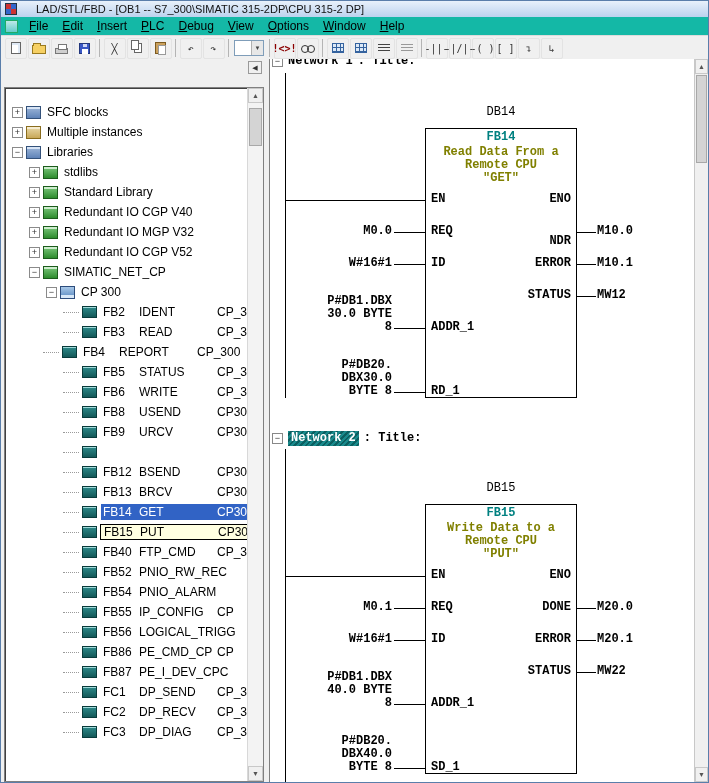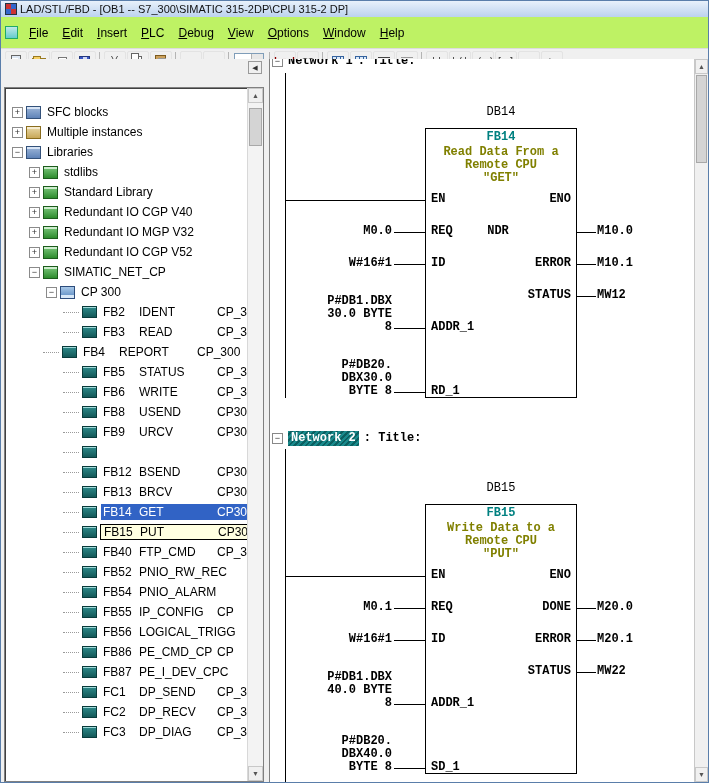--- a/index.html
+++ b/index.html
@@ -1,29 +1,29 @@
 <!DOCTYPE html>
 <html><head>
 <meta charset="utf-8">
 <style>
   html,body{margin:0;padding:0;background:#d4d0c8;}
   *{box-sizing:border-box;}
   .window{position:relative;width:709px;height:783px;background:#f0f0f0;overflow:hidden;
     font-family:"Liberation Sans",sans-serif;border:1px solid #5a7eaa;}
   
-  .titlebar{height:16px;display:flex;align-items:center;gap:3px;padding:0 4px;
+  .titlebar{height:16px;display:flex;align-items:center;gap:19px;padding:0 4px;
     background:linear-gradient(#e8f1fb,#bcd2ee);font-size:11px;color:#111;}
   .app-icon{width:12px;height:12px;border:1px solid #234;display:grid;grid-template-columns:1fr 1fr;grid-template-rows:1fr 1fr;}
   .app-icon i{display:block;}
   .app-icon i:nth-child(1){background:#c33;}
   .app-icon i:nth-child(2){background:#36c;}
   .app-icon i:nth-child(3){background:#36c;}
   .app-icon i:nth-child(4){background:#c33;}
   
-  .menubar{height:32px;display:flex;align-items:center;background:#bef264;font-size:12px;
+  .menubar{height:19px;display:flex;align-items:center;background:#14b8a6;font-size:12px;
     border-bottom:1px solid #dcdcdc;padding:0 2px;}
   .mdi-icon{width:13px;height:13px;border:1px solid #2a6;background:linear-gradient(#bfe8e8,#6cc);margin:0 4px 0 2px;}
   .menu-item{padding:1px 7px;color:#000;}
   .menu-item u{text-decoration:underline;}
   
   .toolbar{height:25px;display:flex;align-items:center;background:#f0f0f0;padding:0 3px;
     border-bottom:1px solid #c8c8c8;}
   .tb-btn{width:22px;height:21px;display:flex;align-items:center;justify-content:center;
     border:1px solid #e3e3e3;border-radius:2px;background:#f0f0f0;margin:0 0.5px;}
   .tb-sep{width:1px;height:18px;background:#b4b4b4;margin:0 3px;}
@@ -482,21 +482,21 @@
       <div class="fbdesc" style="top:100px;">Remote CPU</div>
       <div class="fbdesc" style="top:113px;">"GET"</div>
 
       <div class="pinl" style="top:134px;">EN</div>
       <div class="pinl" style="top:166px;">REQ</div>
       <div class="pinl" style="top:198px;">ID</div>
       <div class="pinl" style="top:262px;">ADDR_1</div>
       <div class="pinl" style="top:326px;">RD_1</div>
 
       <div class="pinr" style="top:134px;">ENO</div>
-      <div class="pinr" style="top:166px;text-align:center;">NDR</div>
+      <div class="pinr" style="top:176px;">NDR</div>
       <div class="pinr" style="top:198px;">ERROR</div>
       <div class="pinr" style="top:230px;">STATUS</div>
 
       <div class="hline" style="left:15px;width:140px;top:141px;"></div>
       <div class="hline" style="left:124px;width:31px;top:173px;"></div>
       <div class="hline" style="left:124px;width:31px;top:205px;"></div>
       <div class="hline" style="left:124px;width:31px;top:269px;"></div>
       <div class="hline" style="left:124px;width:31px;top:333px;"></div>
       <div class="hline" style="left:307px;width:19px;top:173px;"></div>
       <div class="hline" style="left:307px;width:19px;top:205px;"></div>

